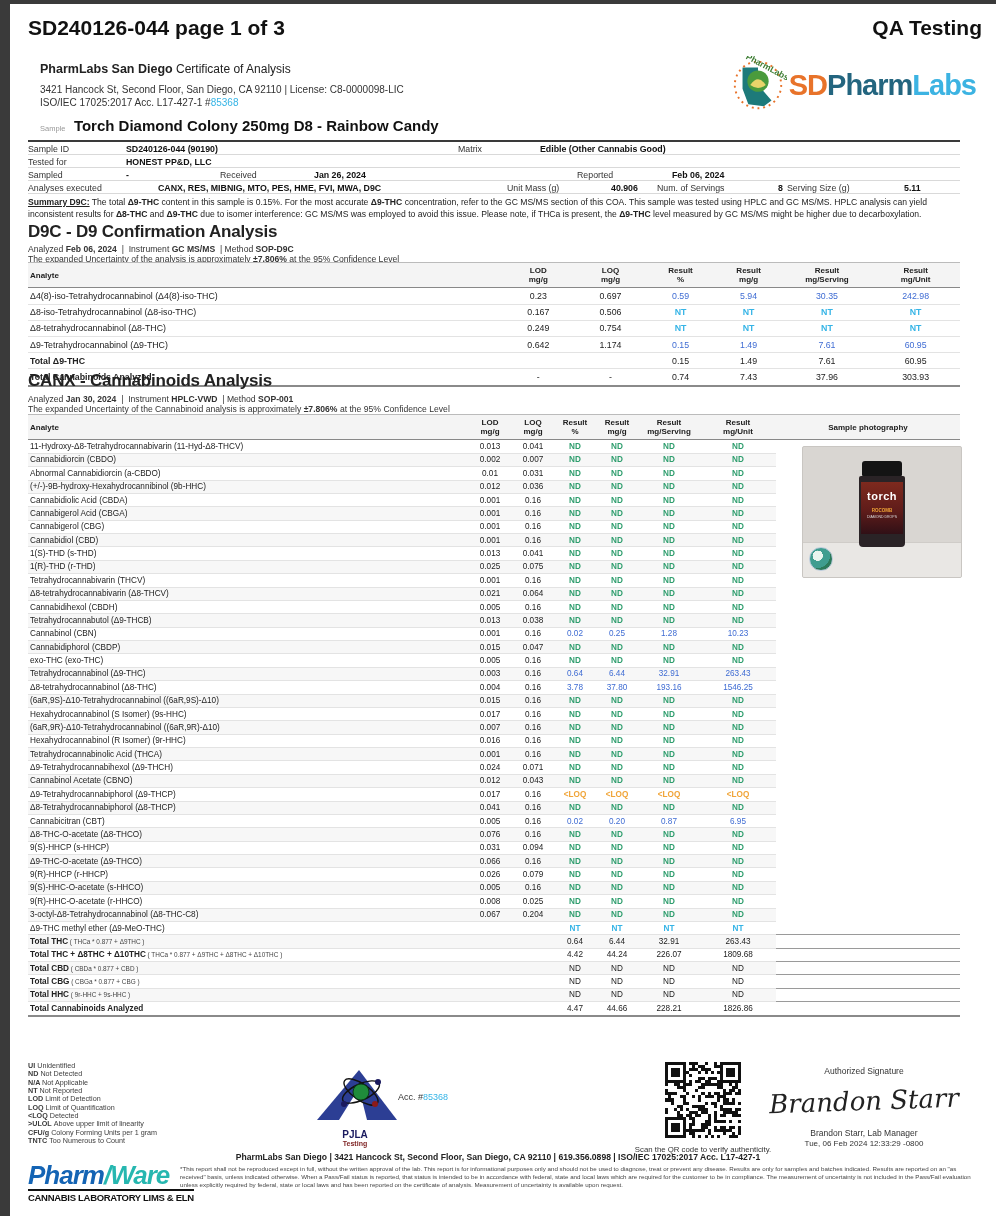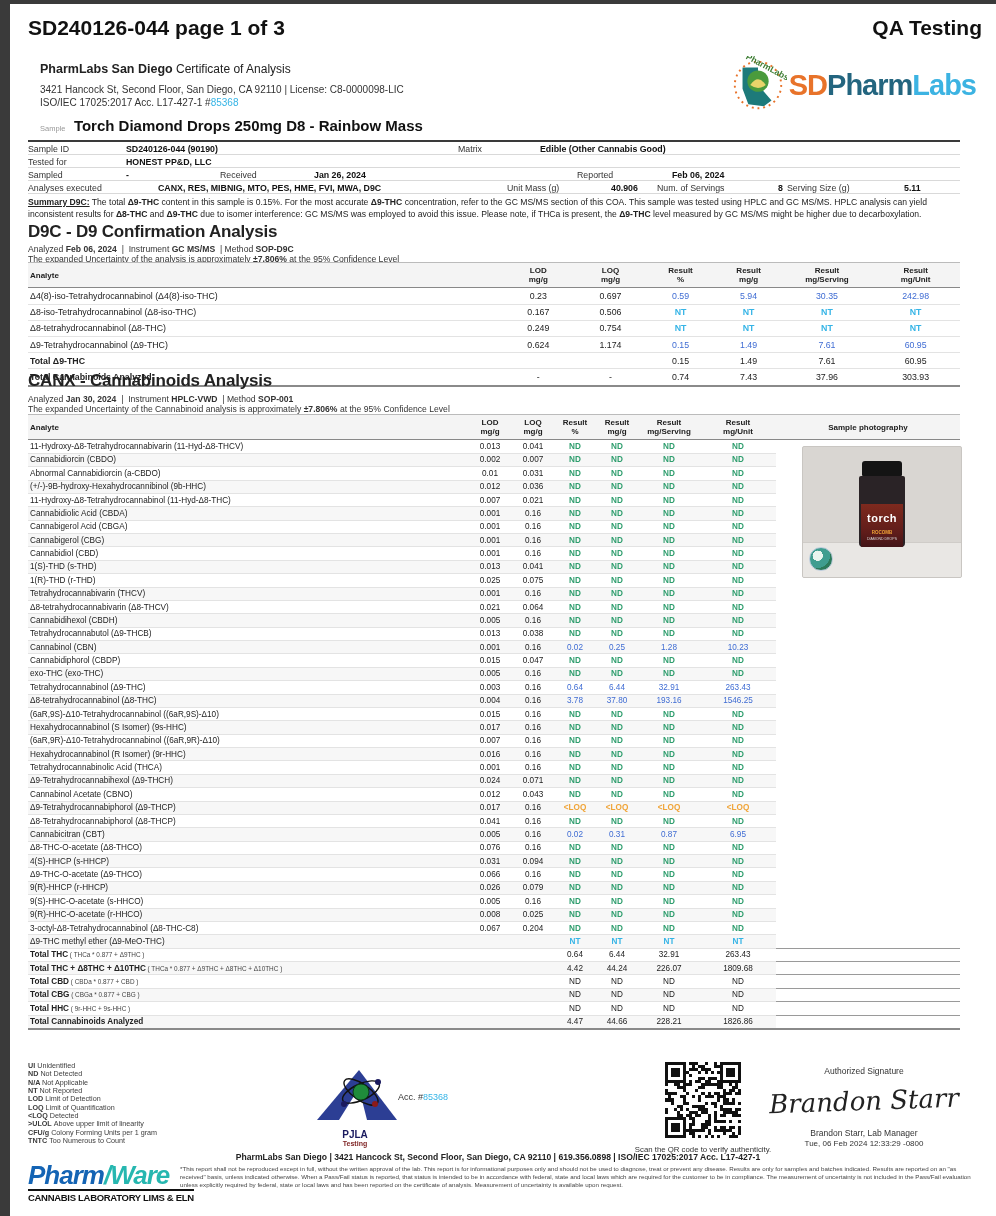--- a/index.html
+++ b/index.html
@@ -63,21 +63,21 @@
   .c-det{color:#3f6cd3;}
   .c-dark{color:#222;}
 
   
   .photo-box{position:absolute;left:802px;top:446px;width:158px;height:130px;background:#d9d6d2;
      border:1px solid #c9c6c2;border-radius:2px;overflow:hidden;}
   .photo-shelf{position:absolute;left:0;bottom:0;width:100%;height:34px;background:#e9e7e4;border-top:1px solid #cfccc8;}
   .jar{position:absolute;left:56px;top:14px;width:46px;height:86px;}
   .jar-cap{position:absolute;left:3px;top:0;width:40px;height:15px;background:#141414;border-radius:3px 3px 1px 1px;}
   .jar-body{position:absolute;left:0;top:15px;width:46px;height:71px;background:#2a2326;border-radius:2px 2px 4px 4px;overflow:hidden;}
-  .jar-label{position:absolute;left:2px;top:6px;width:42px;height:52px;background:linear-gradient(180deg,#7e2a1e 0%,#5f1c1a 55%,#301016 100%);margin-top:22px;}
+  .jar-label{position:absolute;left:2px;top:6px;width:42px;height:52px;background:linear-gradient(180deg,#7e2a1e 0%,#5f1c1a 55%,#301016 100%);}
   .jar-brand{position:absolute;left:0;top:8px;width:100%;text-align:center;color:#fff;font-weight:bold;font-size:11px;letter-spacing:0.5px;}
   .jar-flavor{position:absolute;left:0;top:26px;width:100%;text-align:center;color:#f0a437;font-weight:bold;font-size:4.5px;}
   .jar-sub{position:absolute;left:0;top:33px;width:100%;text-align:center;color:#ddd;font-size:3.5px;}
   .photo-sticker{position:absolute;left:6px;bottom:6px;width:22px;height:22px;border-radius:50%;
      background:radial-gradient(circle at 35% 35%,#e8f4ee 0 25%,#3f9d8f 26% 60%,#2c7a5a 61% 100%);border:1px solid #bcd;}
 
   
   .legend{position:absolute;left:28px;top:1062px;font-size:7.2px;line-height:1.16;color:#3c3c3c;}
   .legend .abbr{font-weight:bold;}
   .pjla{position:absolute;left:300px;top:1066px;width:110px;text-align:center;}
@@ -126,21 +126,21 @@
       <circle cx="30" cy="26" r="11" fill="#4a9b3c"></circle>
       <path d="M22 30 Q30 18 38 30 Q30 36 22 30" fill="#e8d46a"></path>
       <circle cx="30" cy="30" r="24" fill="none" stroke="#e8732a" stroke-width="2" stroke-dasharray="2 4"></circle>
       <text x="30" y="12" font-size="9" font-weight="bold" fill="#3d7d33" text-anchor="middle" transform="rotate(28 30 30)">PharmLabs</text>
     </svg>
     <div class="logo-text"><span class="logo-sd">SD</span><span class="logo-pharm">Pharm</span><span class="logo-labs">Labs</span></div>
   </div>
 
   <div class="sample-line">
     <span class="sample-lbl">Sample</span>
-    <span class="sample-name">Torch Diamond Drops 250mg D8 - Rainbow Mass</span>
+    <span class="sample-name">Torch Diamond Colony 250mg D8 - Rainbow Candy</span>
   </div>
 
   <div class="info-table">
     <div class="info-row">
       <span class="ilbl" style="left:0">Sample ID</span>
       <span class="ival" style="left:52px">SD240126-044 (90190)</span>
       <span class="ilbl" style="left:430px">Matrix</span>
       <span class="ival" style="left:466px">Edible (Other Cannabis Good)</span>
     </div>
     <div class="info-row">
@@ -244,21 +244,21 @@
             <td class="analyte">Δ8-tetrahydrocannabinol (Δ8-THC)</td>
             <td class="c-dark">0.249</td>
             <td class="c-dark">0.754</td>
             <td class="c-nt">NT</td>
             <td class="c-nt">NT</td>
             <td class="c-nt">NT</td>
             <td class="c-nt">NT</td>
           </tr>
           <tr>
             <td class="analyte">Δ9-Tetrahydrocannabinol (Δ9-THC)</td>
-            <td class="c-dark">0.624</td>
+            <td class="c-dark">0.642</td>
             <td class="c-dark">1.174</td>
             <td class="c-det">0.15</td>
             <td class="c-det">1.49</td>
             <td class="c-det">7.61</td>
             <td class="c-det">60.95</td>
           </tr>
           <tr class="total-row">
             <td class="analyte"><b>Total Δ9-THC</b></td>
             <td class="c-dark"></td>
             <td class="c-dark"></td>
@@ -368,30 +368,20 @@
             <td class="analyte">(+/-)-9B-hydroxy-Hexahydrocannibinol (9b-HHC)</td>
             <td class="c-dark">0.012</td>
             <td class="c-dark">0.036</td>
             <td class="c-nd">ND</td>
             <td class="c-nd">ND</td>
             <td class="c-nd">ND</td>
             <td class="c-nd">ND</td>
             <td class="photo-cell"></td>
           </tr>
           <tr>
-            <td class="analyte">11-Hydroxy-Δ8-Tetrahydrocannabinol (11-Hyd-Δ8-THC)</td>
-            <td class="c-dark">0.007</td>
-            <td class="c-dark">0.021</td>
-            <td class="c-nd">ND</td>
-            <td class="c-nd">ND</td>
-            <td class="c-nd">ND</td>
-            <td class="c-nd">ND</td>
-            <td class="photo-cell"></td>
-          </tr>
-          <tr>
             <td class="analyte">Cannabidiolic Acid (CBDA)</td>
             <td class="c-dark">0.001</td>
             <td class="c-dark">0.16</td>
             <td class="c-nd">ND</td>
             <td class="c-nd">ND</td>
             <td class="c-nd">ND</td>
             <td class="c-nd">ND</td>
             <td class="photo-cell"></td>
           </tr>
           <tr>
@@ -622,37 +612,37 @@
             <td class="c-nd">ND</td>
             <td class="c-nd">ND</td>
             <td class="c-nd">ND</td>
             <td class="photo-cell"></td>
           </tr>
           <tr>
             <td class="analyte">Cannabicitran (CBT)</td>
             <td class="c-dark">0.005</td>
             <td class="c-dark">0.16</td>
             <td class="c-det">0.02</td>
-            <td class="c-det">0.31</td>
+            <td class="c-det">0.20</td>
             <td class="c-det">0.87</td>
             <td class="c-det">6.95</td>
             <td class="photo-cell"></td>
           </tr>
           <tr>
             <td class="analyte">Δ8-THC-O-acetate (Δ8-THCO)</td>
             <td class="c-dark">0.076</td>
             <td class="c-dark">0.16</td>
             <td class="c-nd">ND</td>
             <td class="c-nd">ND</td>
             <td class="c-nd">ND</td>
             <td class="c-nd">ND</td>
             <td class="photo-cell"></td>
           </tr>
           <tr>
-            <td class="analyte">4(S)-HHCP (s-HHCP)</td>
+            <td class="analyte">9(S)-HHCP (s-HHCP)</td>
             <td class="c-dark">0.031</td>
             <td class="c-dark">0.094</td>
             <td class="c-nd">ND</td>
             <td class="c-nd">ND</td>
             <td class="c-nd">ND</td>
             <td class="c-nd">ND</td>
             <td class="photo-cell"></td>
           </tr>
           <tr>
             <td class="analyte">Δ9-THC-O-acetate (Δ9-THCO)</td>

